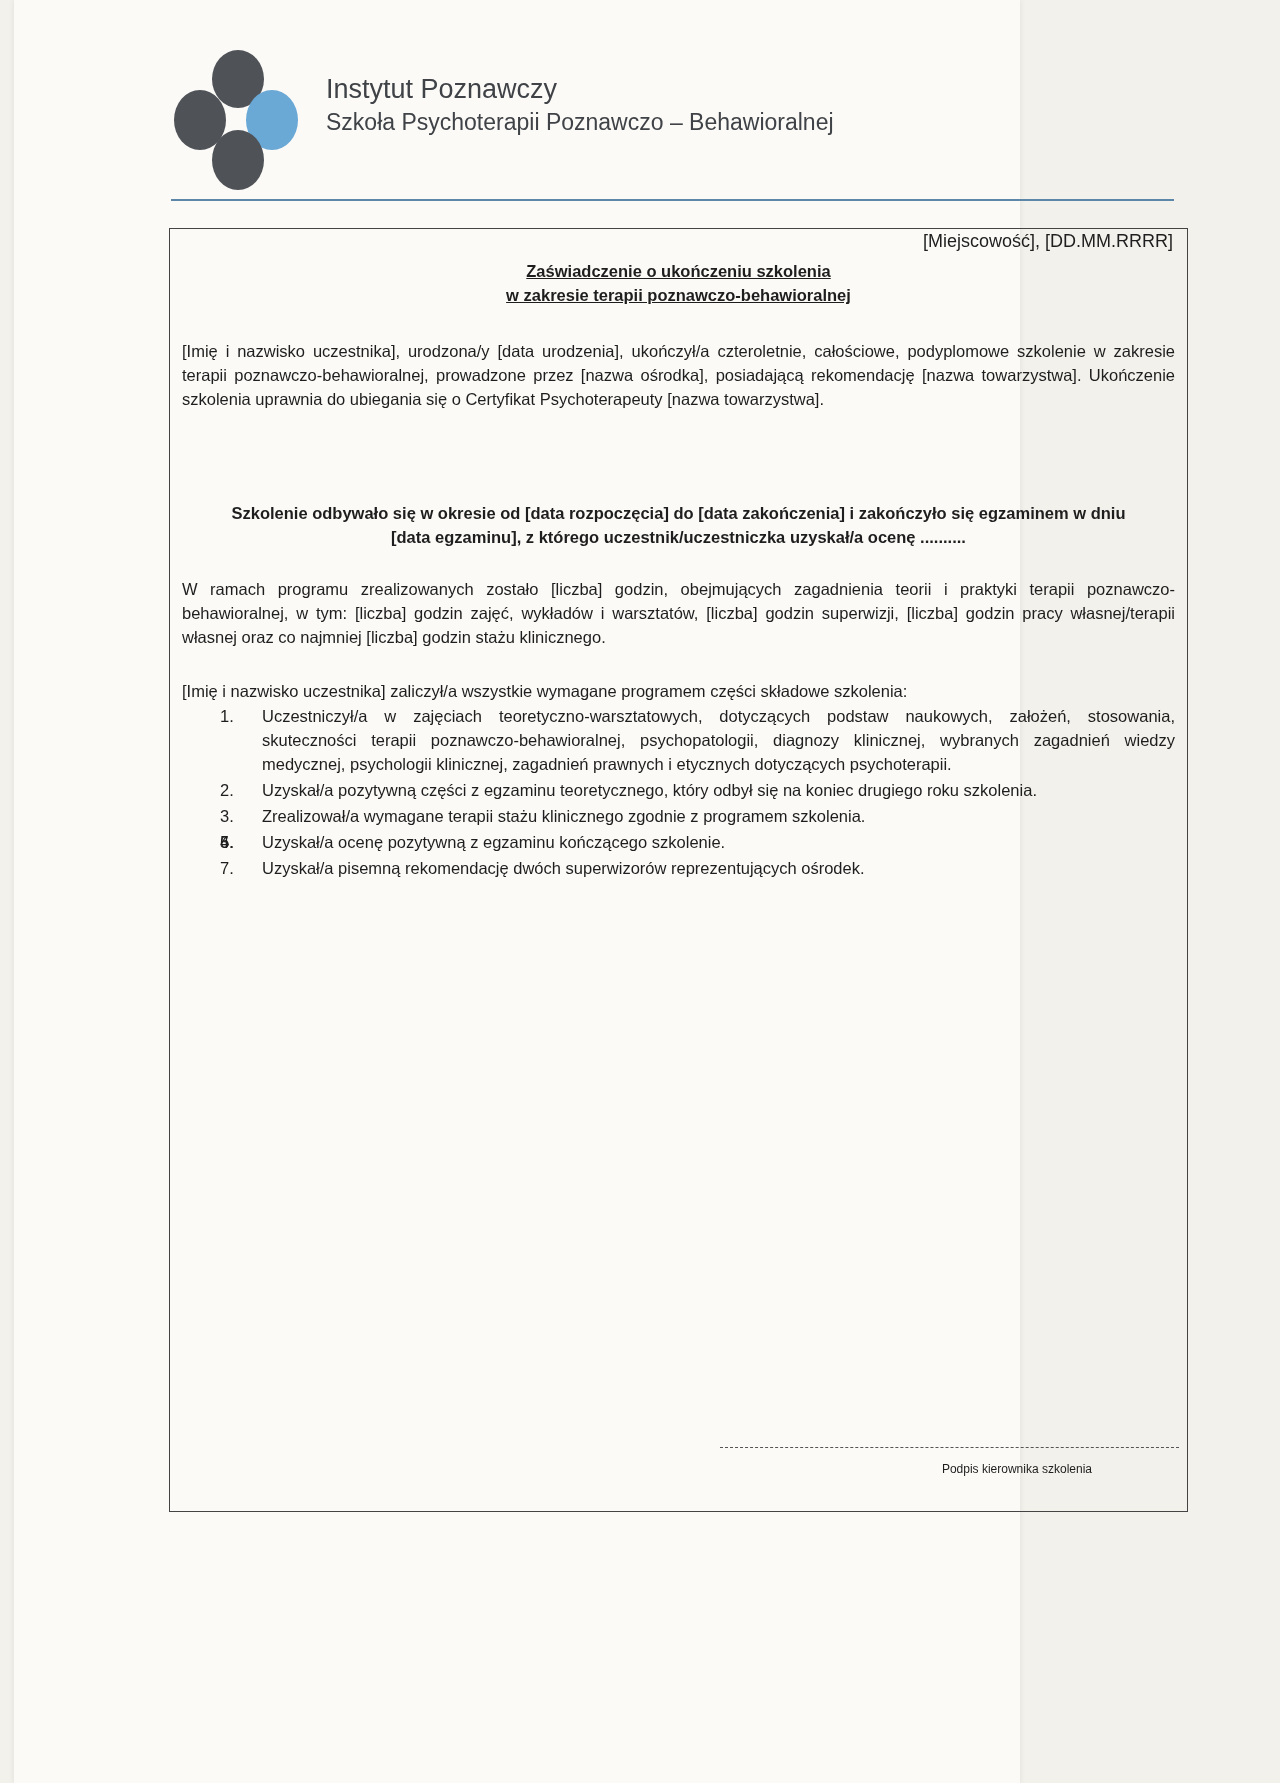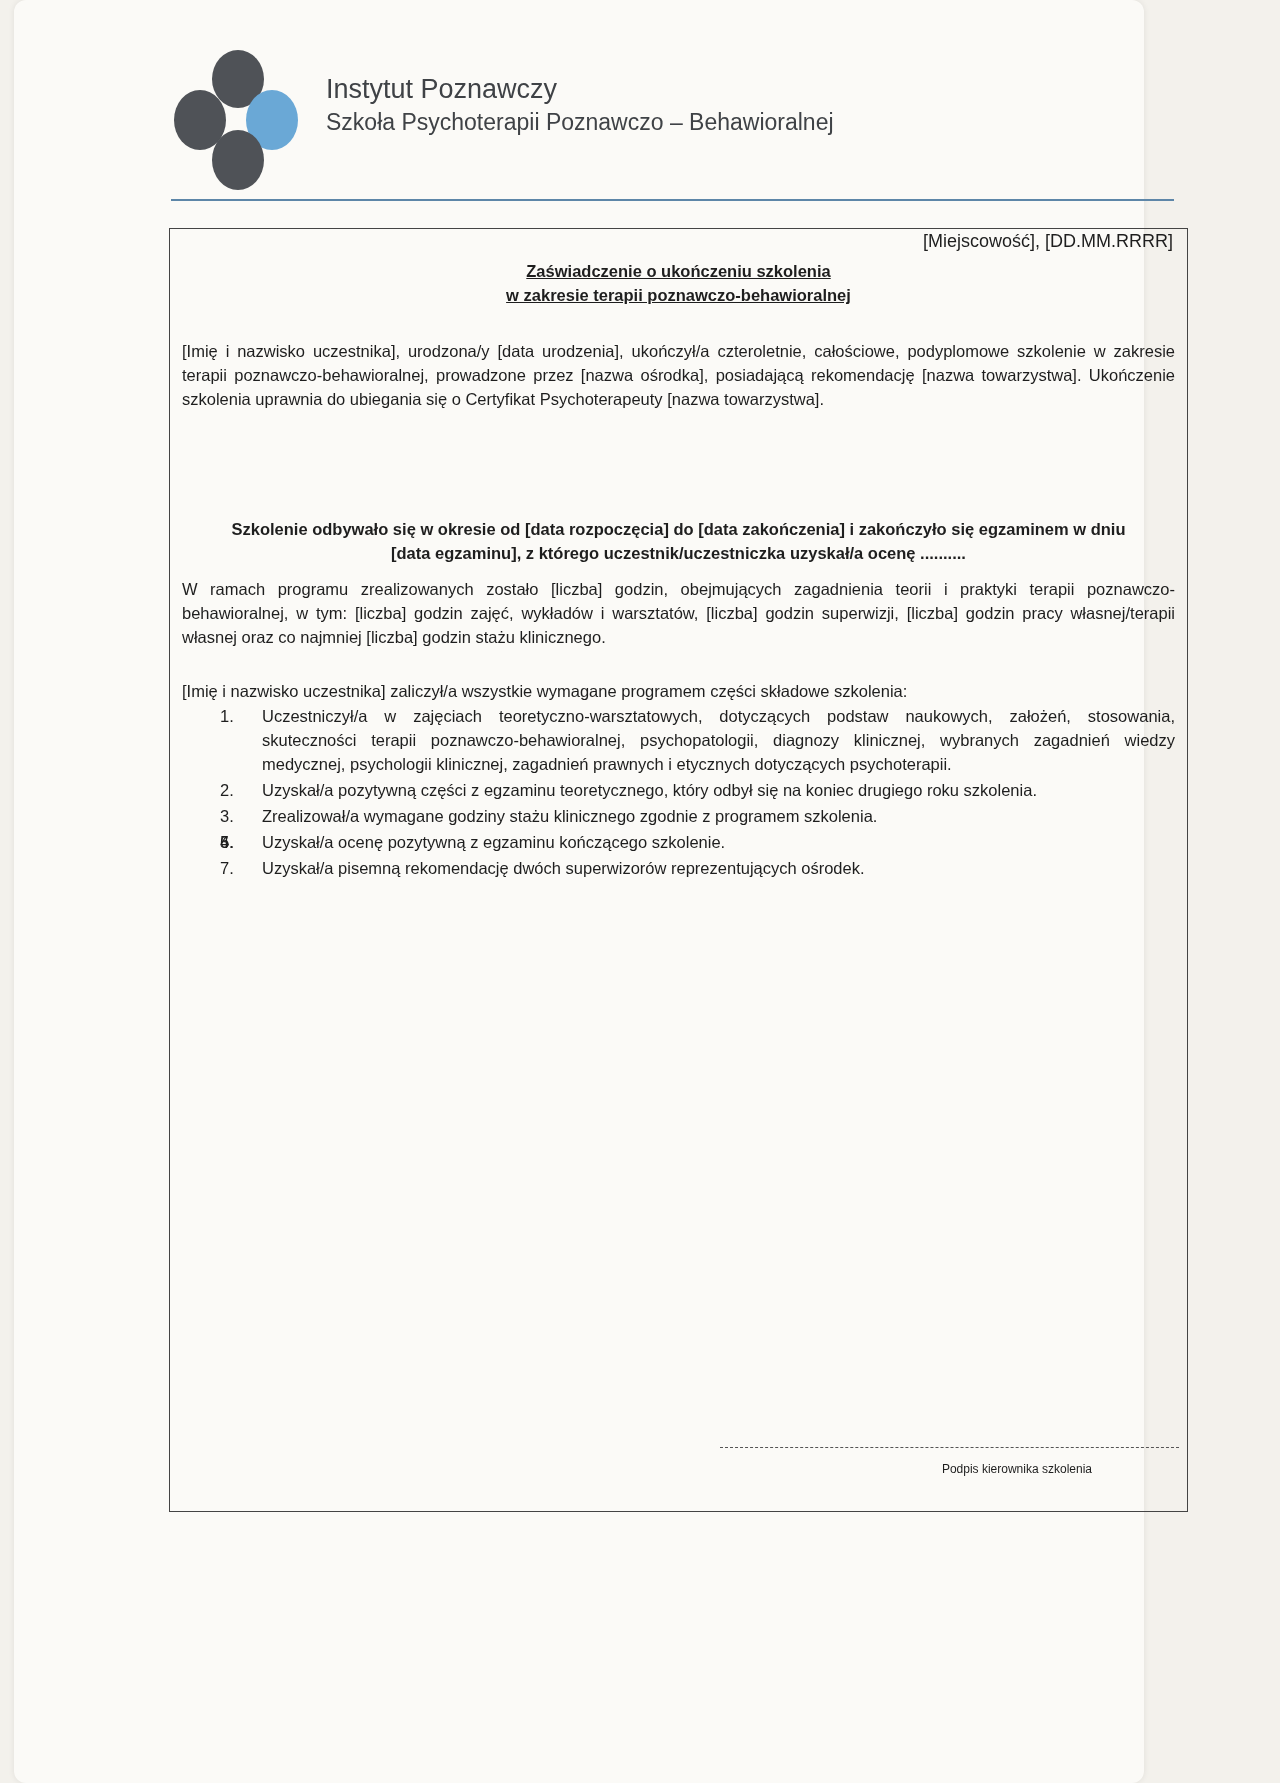--- a/index.html
+++ b/index.html
@@ -5,45 +5,44 @@
     html, body { margin: 0; padding: 0; }
     body {
       width: 1280px; height: 1783px;
       background: #f3f1ec;
       font-family: "Liberation Sans", "DejaVu Sans", sans-serif;
       color: #1e1e1e;
       position: relative;
       overflow: hidden;
     }
     .page {
-      position: absolute; left: 14px; top: 0; width: 1130px; height: 1783px;
+      position: absolute; left: 14px; top: 0; width: 1006px; height: 1783px;
       background: #fbfaf7;
       box-shadow: 0 0 6px rgba(0,0,0,0.08);
-      border-radius: 12px;
     }
     .logo { position: absolute; left: 160px; top: 50px; width: 150px; height: 130px; }
     .dot { position: absolute; border-radius: 50%; }
     .dot.d1 { left: 38px; top: 0; width: 52px; height: 58px; background: #4f5257; }
     .dot.d2 { left: 0; top: 40px; width: 52px; height: 60px; background: #4f5257; }
     .dot.d3 { left: 72px; top: 40px; width: 52px; height: 60px; background: #6aa8d6; }
     .dot.d4 { left: 38px; top: 80px; width: 52px; height: 60px; background: #4f5257; }
     .org { position: absolute; left: 312px; top: 74px; }
     .org .name { font-size: 27px; color: #3f4246; }
     .org .school { font-size: 23px; color: #3f4246; margin-top: 4px; }
     .head-rule { position: absolute; left: 157px; top: 199px; width: 1003px; height: 2px; background: #5d86a8; }
 
     .frame {
       position: absolute; left: 155px; top: 228px; width: 1017px; height: 1282px;
       border: 1.5px solid #444;
     }
     .date { position: absolute; right: 14px; top: 2px; font-size: 18px; }
     .title { position: absolute; left: 0; right: 0; top: 30px; text-align: center; font-weight: bold; font-size: 16.5px; line-height: 24px; text-decoration: underline; }
     .para { position: absolute; left: 12px; right: 12px; font-size: 16.5px; line-height: 24px; text-align: justify; }
     .p1 { top: 110px; }
-    .p2 { top: 272px; text-align: center; font-weight: bold; left: 40px; right: 40px; margin-top: 16px; }
+    .p2 { top: 272px; text-align: center; font-weight: bold; left: 40px; right: 40px; }
     .p3 { top: 348px; }
     .p4 { top: 450px; font-weight: normal; }
     .list { position: absolute; left: 12px; right: 12px; top: 475px; margin: 0; padding: 0; list-style: none; font-size: 16.5px; line-height: 24px; }
     .list li { position: relative; padding-left: 80px; text-align: justify; margin-bottom: 2px; }
     .list li .num { position: absolute; left: 38px; top: 0; }
     .sig-block { position: absolute; right: 60px; top: 1135px; width: 300px; height: 140px; text-align: center; color: #3a5aa8; font-size: 15px; }
     .sig-line { position: absolute; left: 550px; right: 8px; top: 1218px; border-top: 1.5px dashed #555; }
     .sig-caption { position: absolute; right: 95px; top: 1233px; font-size: 12px; }
   </style>
 </head>
@@ -68,21 +67,21 @@
       <div>Zaświadczenie o ukończeniu szkolenia</div>
       <div>w zakresie terapii poznawczo-behawioralnej</div>
     </div>
     <div class="para p1">[Imię i nazwisko uczestnika], urodzona/y [data urodzenia], ukończył/a czteroletnie, całościowe, podyplomowe szkolenie w zakresie terapii poznawczo-behawioralnej, prowadzone przez [nazwa ośrodka], posiadającą rekomendację [nazwa towarzystwa]. Ukończenie szkolenia uprawnia do ubiegania się o Certyfikat Psychoterapeuty [nazwa towarzystwa].</div>
     <div class="para p2">Szkolenie odbywało się w okresie od [data rozpoczęcia] do [data zakończenia] i zakończyło się egzaminem w dniu [data egzaminu], z którego uczestnik/uczestniczka uzyskał/a ocenę ..........</div>
     <div class="para p3">W ramach programu zrealizowanych zostało [liczba] godzin, obejmujących zagadnienia teorii i praktyki terapii poznawczo-behawioralnej, w tym: [liczba] godzin zajęć, wykładów i warsztatów, [liczba] godzin superwizji, [liczba] godzin pracy własnej/terapii własnej oraz co najmniej [liczba] godzin stażu klinicznego.</div>
     <div class="para p4">[Imię i nazwisko uczestnika] zaliczył/a wszystkie wymagane programem części składowe szkolenia:</div>
     <ol class="list">
       <li><span class="num">1.</span><span>Uczestniczył/a w zajęciach teoretyczno-warsztatowych, dotyczących podstaw naukowych, założeń, stosowania, skuteczności terapii poznawczo-behawioralnej, psychopatologii, diagnozy klinicznej, wybranych zagadnień wiedzy medycznej, psychologii klinicznej, zagadnień prawnych i etycznych dotyczących psychoterapii.</span></li>
       <li><span class="num">2.</span><span>Uzyskał/a pozytywną części z egzaminu teoretycznego, który odbył się na koniec drugiego roku szkolenia.</span></li>
-      <li><span class="num">3.</span><span>Zrealizował/a wymagane godziny stażu klinicznego zgodnie z programem szkolenia.</span></li>
+      <li><span class="num">3.</span><span>Zrealizował/a wymagane terapii stażu klinicznego zgodnie z programem szkolenia.</span></li>
       <li><span class="num">4.</span></li>
       <li><span class="num">5.</span></li>
       <li><span class="num">6.</span><span>Uzyskał/a ocenę pozytywną z egzaminu kończącego szkolenie.</span></li>
       <li><span class="num">7.</span><span>Uzyskał/a pisemną rekomendację dwóch superwizorów reprezentujących ośrodek.</span></li>
     </ol>
     <div class="sig-block"></div>
     <div class="sig-line"></div>
     <div class="sig-caption">Podpis kierownika szkolenia</div>
   </div>
 </div>

